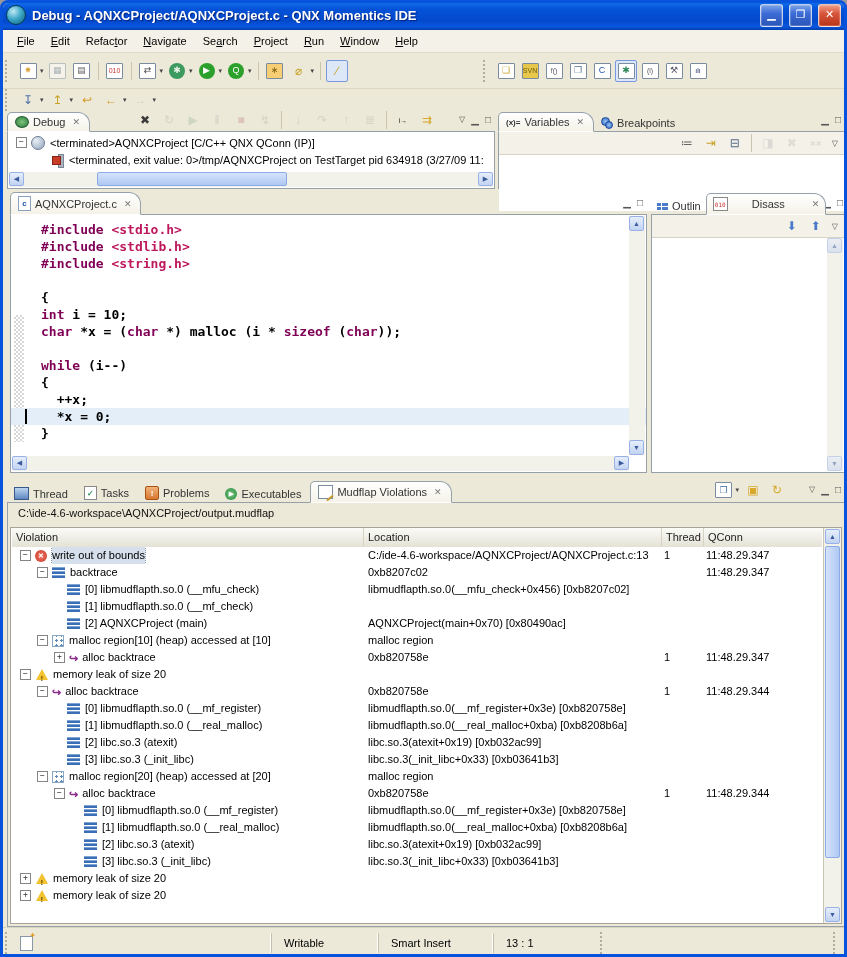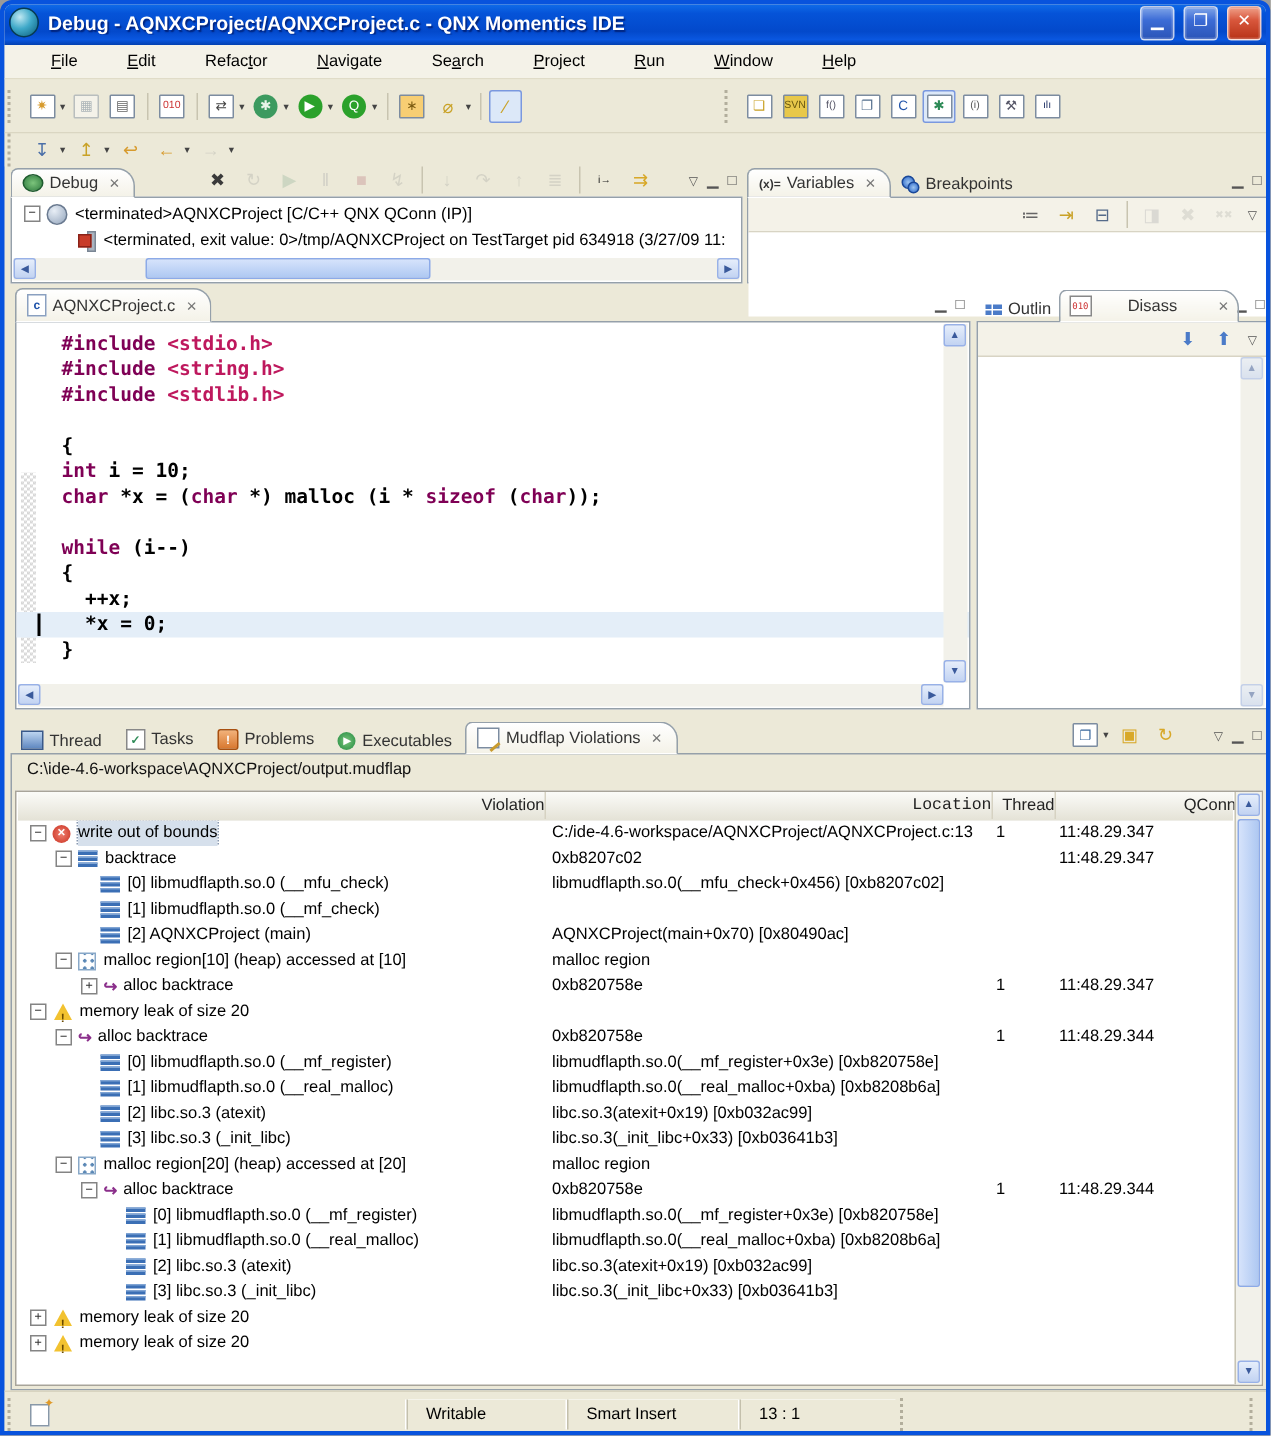--- a/index.html
+++ b/index.html
@@ -16,21 +16,21 @@
     border:1px solid #073B52;flex:none;}
   .title-text{color:#fff;font-weight:bold;font-size:13px;text-shadow:1px 1px 1px #00227A;flex:1;
     white-space:nowrap;overflow:hidden;}
   .btn-xp{width:21px;height:21px;border-radius:3px;color:#fff;font-size:11px;line-height:19px;
     text-align:center;border:1px solid rgba(255,255,255,.7);
     background:linear-gradient(#7FA4E8,#3C6CD6 40%,#2B55B8);box-shadow:inset 0 0 0 1px rgba(255,255,255,.2);}
   .btn-xp.close{background:linear-gradient(#F0A088,#D8573C 40%,#B83318);}
   
   .menubar{position:absolute;left:0;top:27px;right:0;height:22px;background:#F4F2E8;
     border-bottom:1px solid #E0DCC8;display:flex;align-items:center;padding-left:6px;}
-  .mitem{padding:3px 8px;margin-left:17px;}
+  .mitem{padding:3px 8px;}
   .mitem u{text-decoration:underline;}
   
   .toolbar{position:absolute;display:flex;align-items:center;}
   .tb1{left:0;top:50px;right:0;height:35px;border-bottom:1px solid #DAD6C2;background:#ECE9D8;}
   .tb2{left:0;top:86px;right:0;height:22px;background:#ECE9D8;}
   .handle{width:7px;height:22px;margin:0 2px;border-left:2px dotted #B2AE9C;flex:none;}
   .tbtn{min-width:20px;height:20px;margin:1px 1px;border:1px solid transparent;border-radius:2px;
     display:inline-flex;align-items:center;justify-content:center;font-size:12px;position:relative;flex:none;}
   .tbtn .glyph{line-height:1;}
   .tbtn.sq .glyph{display:flex;align-items:center;justify-content:center;width:15px;height:14px;
@@ -98,21 +98,21 @@
   .cl .k{color:#7F0055;}
   .cl .h{color:#be185d;}
   .cl .p{color:#000;}
   .ruler{position:absolute;left:3px;width:10px;background:#fff;
     background-image:linear-gradient(45deg,#D8D8D8 25%,transparent 25%,transparent 75%,#D8D8D8 75%),
       linear-gradient(45deg,#D8D8D8 25%,transparent 25%,transparent 75%,#D8D8D8 75%);
     background-size:4px 4px;background-position:0 0,2px 2px;}
   
   .thead{position:absolute;left:1px;right:19px;top:0;height:19px;background:linear-gradient(#FBFBF8,#E4E2D6);
     border-bottom:1px solid #C8C4B4;}
-  .th{position:absolute;top:0;height:18px;line-height:18px;color:#222;border-right:1px solid #D6D2C2;padding-left:4px;box-sizing:border-box;text-align:right;}
+  .th{position:absolute;top:0;height:18px;line-height:18px;color:#222;border-right:1px solid #D6D2C2;padding-left:4px;box-sizing:border-box;}
   .vrows{position:absolute;left:1px;right:19px;top:19px;bottom:1px;overflow:hidden;background:#fff;}
   .vrow{height:17px;position:relative;white-space:nowrap;}
   .vrow.sel .lab{background:#D6E0EC;outline:1px dotted #8898B0;}
   .vcell{position:absolute;top:0;height:17px;line-height:17px;}
   .vtree{display:flex;align-items:center;height:17px;}
   .ic-err{width:12px;height:12px;border-radius:50%;background:radial-gradient(#F08070,#C82E1E);color:#fff;
     font-size:7px;font-weight:bold;display:flex;align-items:center;justify-content:center;flex:none;margin-right:5px;}
   .ic-warnw{width:14px;height:13px;position:relative;flex:none;margin-right:4px;}
   .ic-warnw .tri{position:absolute;left:1px;top:1px;width:0;height:0;border-left:6px solid transparent;
     border-right:6px solid transparent;border-bottom:11px solid #F2C230;}
@@ -394,22 +394,22 @@
       </div>
       <span class="chrome" style="right:4px;top:5px;">
         <span>▁</span>
         <span>□</span>
       </span>
     </div>
     <div class="vcontent" style="top:22px;">
       <div class="ruler" style="top:100px;bottom:30px;"></div>
       <div class="code" id="editor-code" style="padding-top:6px;">
           <div class="cl"><span class="k">#include</span><span class="p"> </span><span class="h">&lt;stdio.h&gt;</span></div>
+          <div class="cl"><span class="k">#include</span><span class="p"> </span><span class="h">&lt;stdlib.h&gt;</span></div>
           <div class="cl"><span class="k">#include</span><span class="p"> </span><span class="h">&lt;string.h&gt;</span></div>
-          <div class="cl"><span class="k">#include</span><span class="p"> </span><span class="h">&lt;stdlib.h&gt;</span></div>
           <div class="cl">&nbsp;</div>
           <div class="cl"><span class="p">{</span></div>
           <div class="cl"><span class="k">int</span><span class="p"> i = 10;</span></div>
           <div class="cl"><span class="k">char</span><span class="p"> *x = (</span><span class="k">char</span><span class="p"> *) malloc (i * </span><span class="k">sizeof</span><span class="p"> (</span><span class="k">char</span><span class="p">));</span></div>
           <div class="cl">&nbsp;</div>
           <div class="cl"><span class="k">while</span><span class="p"> (i--)</span></div>
           <div class="cl"><span class="p">{</span></div>
           <div class="cl"><span class="p">  ++x;</span></div>
           <div class="cl cur"><span class="caret"></span><span class="p">  *x = 0;</span></div>
           <div class="cl"><span class="p">}</span></div>
@@ -505,21 +505,21 @@
         <span class="chev">▽</span>
         <span>▁</span>
         <span>□</span>
       </span>
     </div>
     <div class="vcontent" style="top:24px;background:#ECE9D8;">
       <div class="pathline" style="top:4px;">C:\ide-4.6-workspace\AQNXCProject/output.mudflap</div>
       <div style="position:absolute;left:2px;right:2px;top:24px;bottom:2px;background:#fff;border:1px solid #A8A49A;">
         <div class="thead">
           <span class="th" style="left:0;width:352px;">Violation</span>
-          <span class="th" style="left:352px;width:298px;font-family:Liberation Mono, monospace;">Location</span>
+          <span class="th" style="left:352px;width:298px;">Location</span>
           <span class="th" style="left:650px;width:42px;">Thread</span>
           <span class="th" style="left:692px;width:120px;border-right:none;">QConn</span>
         </div>
         <div class="vrows" id="violation-rows">
             <div class="vrow sel">
               <span class="vcell vtree" style="left: 0px; width: 352px; overflow: hidden; padding-left: 8px;">
                 <span class="expbox">−</span>
                 <span class="ic-err">✕</span>
                 <span class="lab">write out of bounds</span>
               </span>

